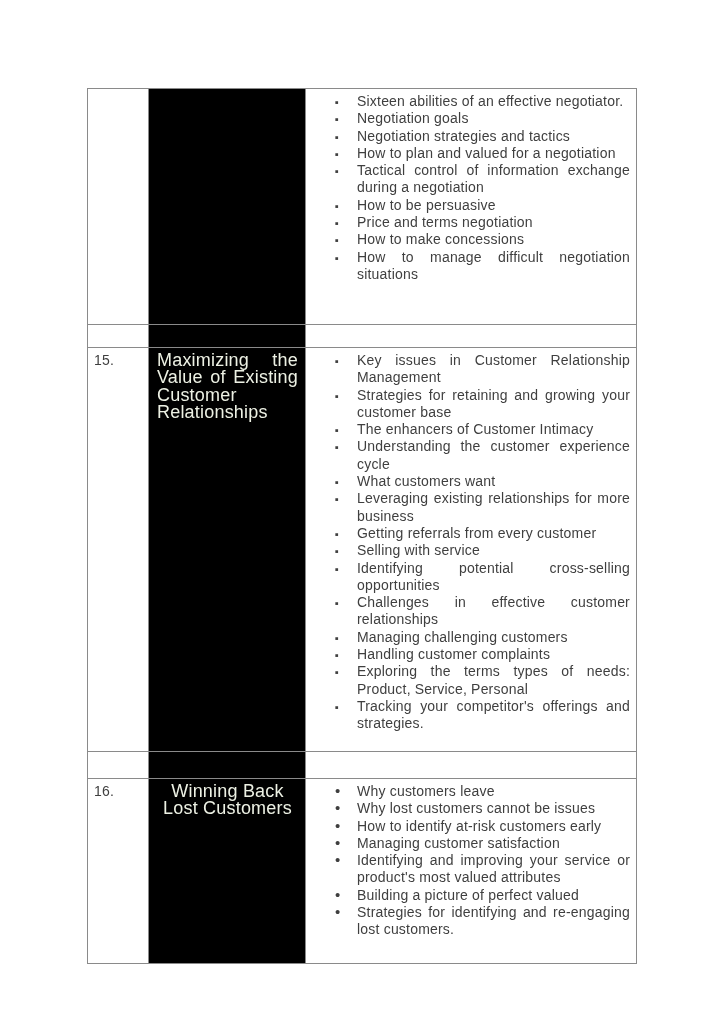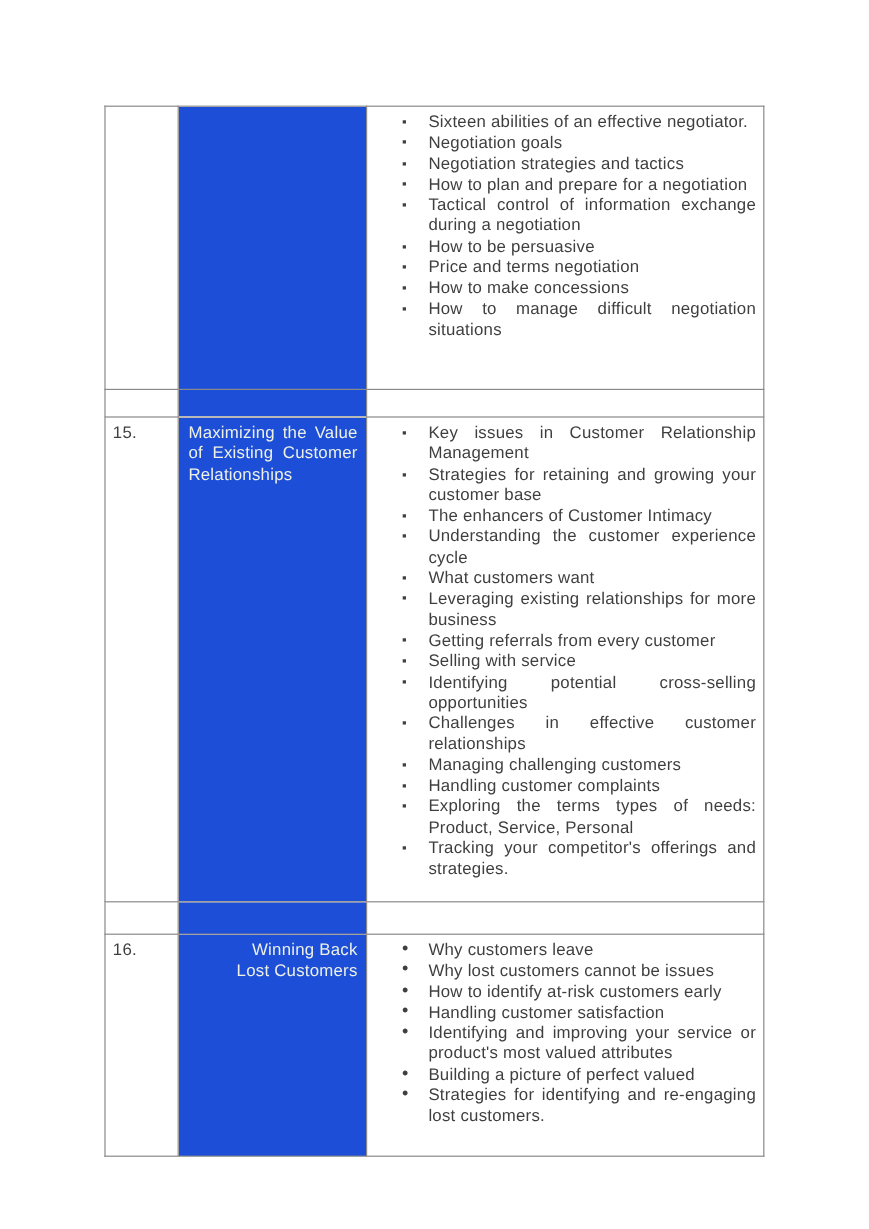--- a/index.html
+++ b/index.html
@@ -35,31 +35,31 @@
   col.c-body  { width: 331px; }
 
   td.num-cell {
     padding: 4px 16px 4px 6px;
     font-size: 14px;
     line-height: 17.3px;
     letter-spacing: 0.2px;
     color: #3f3f3f;
   }
   td.topic-cell {
-    background: #1d4ed8;
+    background: #000000;
     color: #edf1e4;
     padding: 4px 7px 4px 8px;
-    font-size: 14px;
+    font-size: 18px;
     line-height: 17.3px;
     letter-spacing: 0.2px;
     text-align: justify;
   }
   td.topic-cell.pre {
     white-space: pre-line;
-    text-align: right;
+    text-align: center;
   }
   td.body-cell {
     padding: 4px 6px 4px 29px;
     font-size: 14px;
     line-height: 17.3px;
     letter-spacing: 0.2px;
   }
   ul.bullets {
     margin: 0;
     padding: 0;
@@ -98,21 +98,21 @@
     <tbody>
 
       <tr class="row-0">
         <td class="num-cell"></td>
         <td class="topic-cell"></td>
         <td class="body-cell">
           <ul class="bullets">
             <li><span class="mk sq">▪</span><span>Sixteen abilities of an effective negotiator.</span></li>
             <li><span class="mk sq">▪</span><span>Negotiation goals</span></li>
             <li><span class="mk sq">▪</span><span>Negotiation strategies and tactics</span></li>
-            <li><span class="mk sq">▪</span><span>How to plan and prepare for a negotiation</span></li>
+            <li><span class="mk sq">▪</span><span>How to plan and valued for a negotiation</span></li>
             <li><span class="mk sq">▪</span><span>Tactical control of information exchange during a negotiation</span></li>
             <li><span class="mk sq">▪</span><span>How to be persuasive</span></li>
             <li><span class="mk sq">▪</span><span>Price and terms negotiation</span></li>
             <li><span class="mk sq">▪</span><span>How to make concessions</span></li>
             <li><span class="mk sq">▪</span><span>How to manage difficult negotiation situations</span></li>
           </ul>
         </td>
       </tr>
 
       <tr class="sp-1">
@@ -152,21 +152,21 @@
 
       <tr class="row-16">
         <td class="num-cell">16.</td>
         <td class="topic-cell pre">Winning Back
 Lost Customers</td>
         <td class="body-cell">
           <ul class="bullets">
             <li><span class="mk rd">•</span><span>Why customers leave</span></li>
             <li><span class="mk rd">•</span><span>Why lost customers cannot be issues</span></li>
             <li><span class="mk rd">•</span><span>How to identify at-risk customers early</span></li>
-            <li><span class="mk rd">•</span><span>Handling customer satisfaction</span></li>
+            <li><span class="mk rd">•</span><span>Managing customer satisfaction</span></li>
             <li><span class="mk rd">•</span><span>Identifying and improving your service or product's most valued attributes</span></li>
             <li><span class="mk rd">•</span><span>Building a picture of perfect valued</span></li>
             <li><span class="mk rd">•</span><span>Strategies for identifying and re-engaging lost customers.</span></li>
           </ul>
         </td>
       </tr>
 
     </tbody>
   </table>
 </div>

